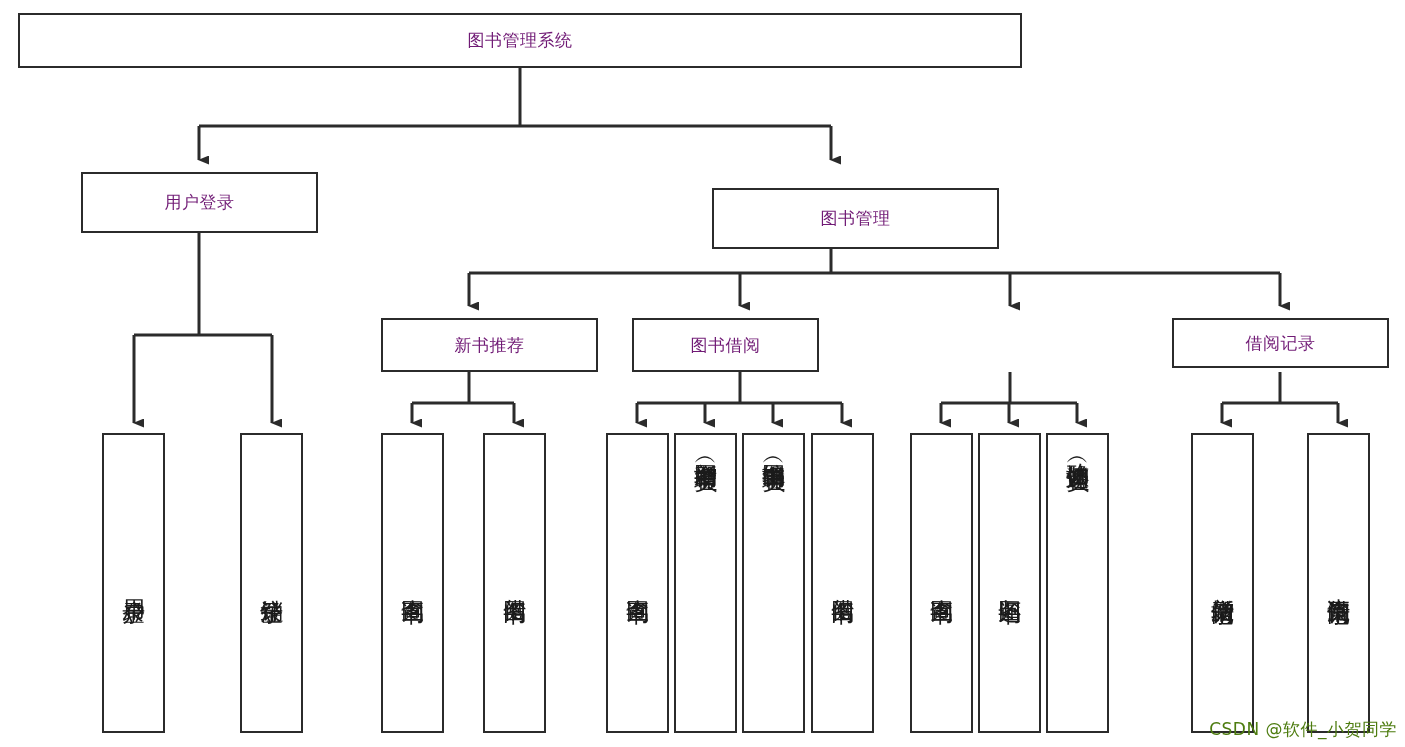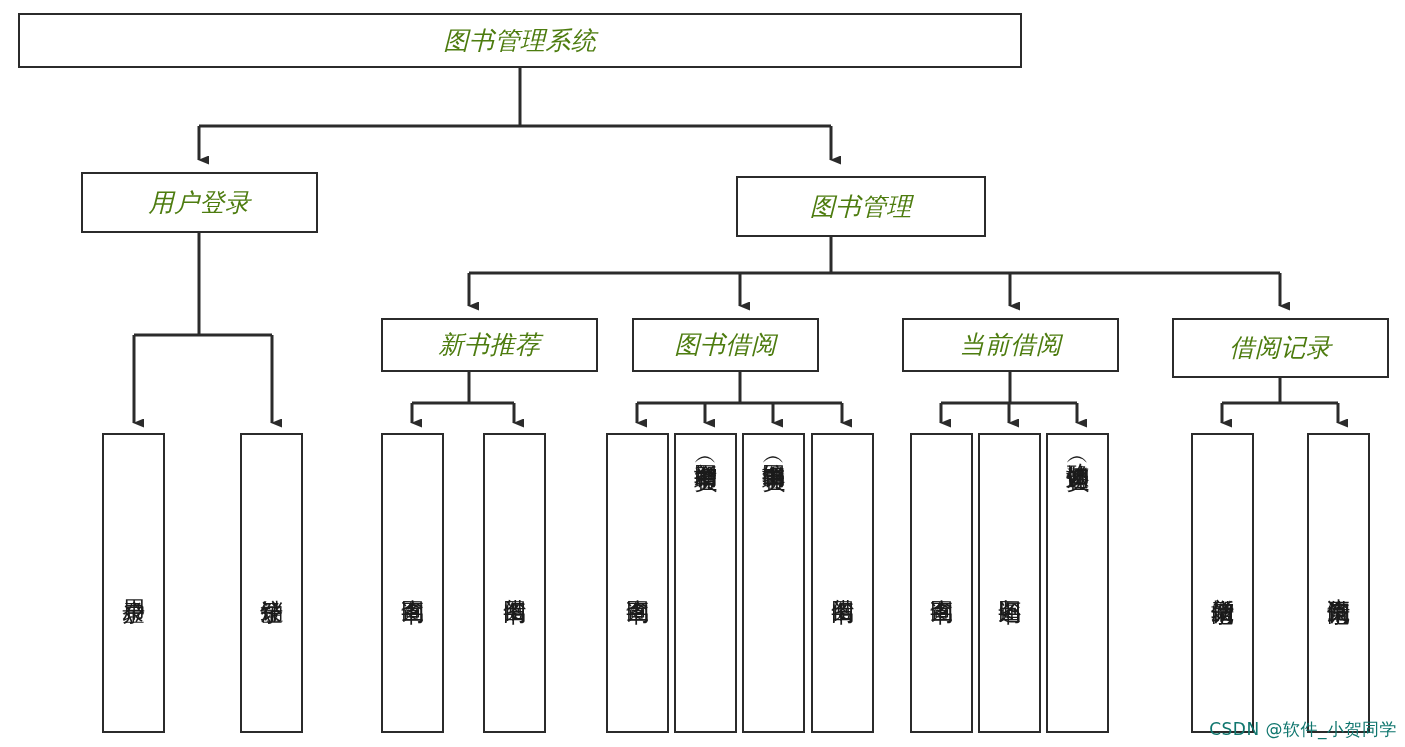--- a/index.html
+++ b/index.html
@@ -30,26 +30,25 @@
     position: absolute;
     box-sizing: border-box;
     background: #ffffff;
     border: 2px solid #2b2b2b;
     display: flex;
     align-items: center;
     justify-content: center;
     overflow: hidden;
   }
   .node-label-h {
-    font-size: 25px;
-    color: #4d7c0f;
+    font-size: 17px;
+    color: #701a75;
     line-height: 1.1;
     white-space: nowrap;
     letter-spacing: 0.5px;
-    font-style: italic;
   }
   .node-label-v {
     writing-mode: vertical-rl;
     text-orientation: upright;
     font-size: 23px;
     color: #1b1b1b;
     line-height: 1.28;
     letter-spacing: 1px;
     white-space: nowrap;
   }
@@ -60,21 +59,21 @@
   }
   .leaf-box.center-v {
     align-items: center;
     padding-top: 0;
   }
   .watermark {
     position: absolute;
     right: 8px;
     bottom: 6px;
     font-size: 17px;
-    color: #0f766e;
+    color: #4d7c0f;
     letter-spacing: 0.5px;
     white-space: nowrap;
     pointer-events: none;
   }
 </style>
 </head>
 <body>
 
 <div id="diagram-root">
 
@@ -128,34 +127,31 @@
     </g>
   </svg>
 
   <div class="node-box" style="left:18px; top:13px; width:1004px; height:55px;">
     <span class="node-label-h">图书管理系统</span>
   </div>
 
   <div class="node-box" style="left:81px; top:172px; width:237px; height:61px;">
     <span class="node-label-h">用户登录</span>
   </div>
-  <div class="node-box" style="left:712px; top:176px; width:250px; height:61px;margin-left:24px;">
+  <div class="node-box" style="left:712px; top:188px; width:287px; height:61px;">
     <span class="node-label-h">图书管理</span>
   </div>
 
   <div class="node-box" style="left:361px; top:318px; width:217px; height:54px;margin-left:20px;">
     <span class="node-label-h">新书推荐</span>
   </div>
   <div class="node-box" style="left:632px; top:318px; width:187px; height:54px;">
     <span class="node-label-h">图书借阅</span>
   </div>
-  <div class="node-box" style="left:902px; top:318px; width:217px; height:54px;">
-    <span class="node-label-h">当前借阅</span>
-  </div>
-  <div class="node-box" style="left:1172px; top:318px; width:217px; height:60px;">
+  <div class="node-box" style="left:1172px; top:318px; width:217px; height:50px;">
     <span class="node-label-h">借阅记录</span>
   </div>
 
   <div class="node-box leaf-box center-v" style="left:102px; top:433px; width:63px; height:300px;">
     <span class="node-label-v">用户登录</span>
   </div>
   <div class="node-box leaf-box center-v" style="left:240px; top:433px; width:63px; height:300px;">
     <span class="node-label-v">注销登录</span>
   </div>
 

